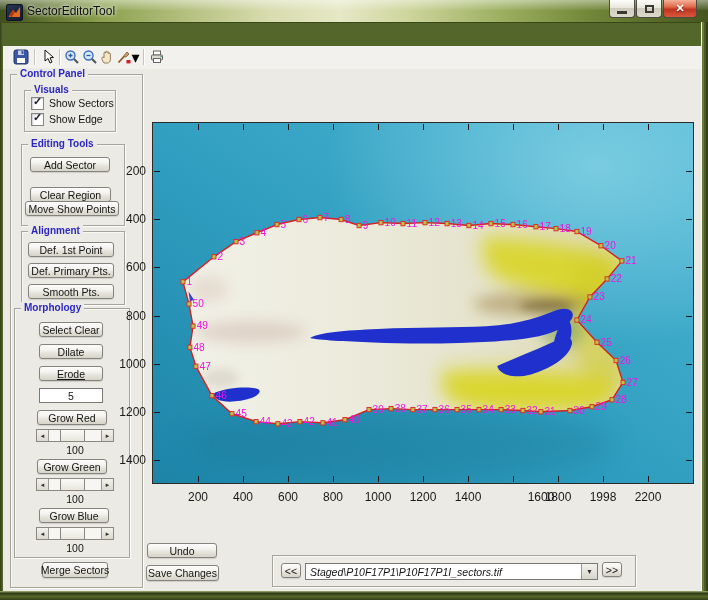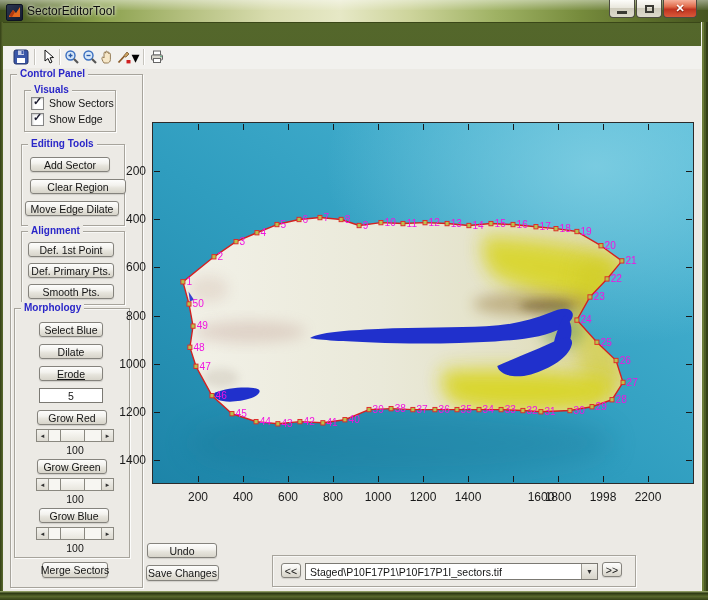--- a/index.html
+++ b/index.html
@@ -60,21 +60,21 @@
   #plot-svg{position:absolute;left:0;top:0;}
   .tick{position:absolute;background:#1a1a1a;}
   .tick-label{position:absolute;font-size:12px;color:#1a1a1a;font-family:"Liberation Sans",sans-serif;}
   .tick-label.x{width:40px;text-align:center;}
   .tick-label.y{width:42px;text-align:right;}
   .pt-marker{fill:#b9c24a;stroke:#e02828;stroke-width:4;}
   .pt-label{fill:#f014e0;font-size:45px;font-family:"Liberation Sans",sans-serif;}
   
   #file-frame{position:absolute;left:272px;top:555px;width:362px;height:30px;}
   #combo{position:absolute;left:305px;top:563px;width:293px;height:17px;box-sizing:border-box;
-    background:#fff;border:1px solid #7b7973;display:flex;align-items:center;}
+    background:#fff;border:1px solid #7b7973;display:flex;align-items:center;font-style:italic;}
   #combo-text{font-size:10.5px;color:#141414;padding-left:4px;flex:1;white-space:nowrap;overflow:hidden;}
   #combo-btn{width:15px;height:15px;background:linear-gradient(180deg,#f2f1ec,#d8d5cb);
     border-left:1px solid #9a9890;display:flex;align-items:center;justify-content:center;font-size:7px;color:#333;}
   
   #bottom-border{position:absolute;left:0;top:591px;width:708px;height:9px;
     background:linear-gradient(180deg,#a8b678 0%,#2c3812 25%,#58682c 60%,#333f16 100%);}
   #right-border{position:absolute;left:701px;top:22px;width:7px;height:578px;
     background:linear-gradient(90deg,#f4f4ee 0 1px,#6c7c38 1px 3px,#4a5a24 3px 5px,#333f16 5px);}
   #left-border{position:absolute;left:0;top:22px;width:3px;height:578px;
     background:linear-gradient(90deg,#333f16,#5a6a2e);}
@@ -177,34 +177,34 @@
     <span class="cbbox">
         <span>✓</span>
       </span>
     <span class="cblabel">Show Edge</span>
   </div>
 
   <div class="group" style="left:21px;top:144px;width:102px;height:80px;">
     <span class="group-label">Editing Tools</span>
   </div>
   <div class="btn" style="left:30px;top:157px;width:80px;height:15px;">Add Sector</div>
-  <div class="btn" style="left:30px;top:179px;width:96px;height:15px;text-align:center;">Clear Region</div>
-  <div class="btn" style="left:25px;top:201px;width:94px;height:15px;">Move Edge Dilate</div>
+  <div class="btn" style="left:30px;top:187px;width:81px;height:15px;text-align:center;">Clear Region</div>
+  <div class="btn" style="left:25px;top:201px;width:94px;height:15px;">Move Show Points</div>
 
   <div class="group" style="left:21px;top:231px;width:102px;height:72px;">
     <span class="group-label">Alignment</span>
   </div>
   <div class="btn" style="left:28px;top:242px;width:86px;height:15px;">Def. 1st Point</div>
   <div class="btn" style="left:28px;top:263px;width:86px;height:15px;">Def. Primary Pts.</div>
   <div class="btn" style="left:28px;top:284px;width:86px;height:15px;">Smooth Pts.</div>
 
   <div class="group" style="left:14px;top:308px;width:114px;height:248px;">
     <span class="group-label">Morphology</span>
   </div>
-  <div class="btn" style="left:39px;top:322px;width:64px;height:15px;">Select Blue</div>
+  <div class="btn" style="left:39px;top:322px;width:64px;height:15px;">Select Clear</div>
   <div class="btn" style="left:39px;top:344px;width:64px;height:15px;">Dilate</div>
   <div class="btn" style="left:39px;top:366px;width:64px;height:15px;text-decoration:underline;">Erode</div>
   <div style="position:absolute;left:39px;top:388px;width:64px;height:15px;background:#fff;border:1px solid #7b7973;box-sizing:border-box;display:flex;align-items:center;justify-content:center;font-size:10.5px;color:#141414;">5</div>
 
   <div class="btn" style="left:37px;top:410px;width:70px;height:15px;">Grow Red</div>
   <div class="slider" style="left:36px;top:429px;width:78px;">
     <span class="sl-arrow">◄</span>
     <span class="sl-thumb"></span>
     <span class="sl-arrow right">►</span>
   </div>

